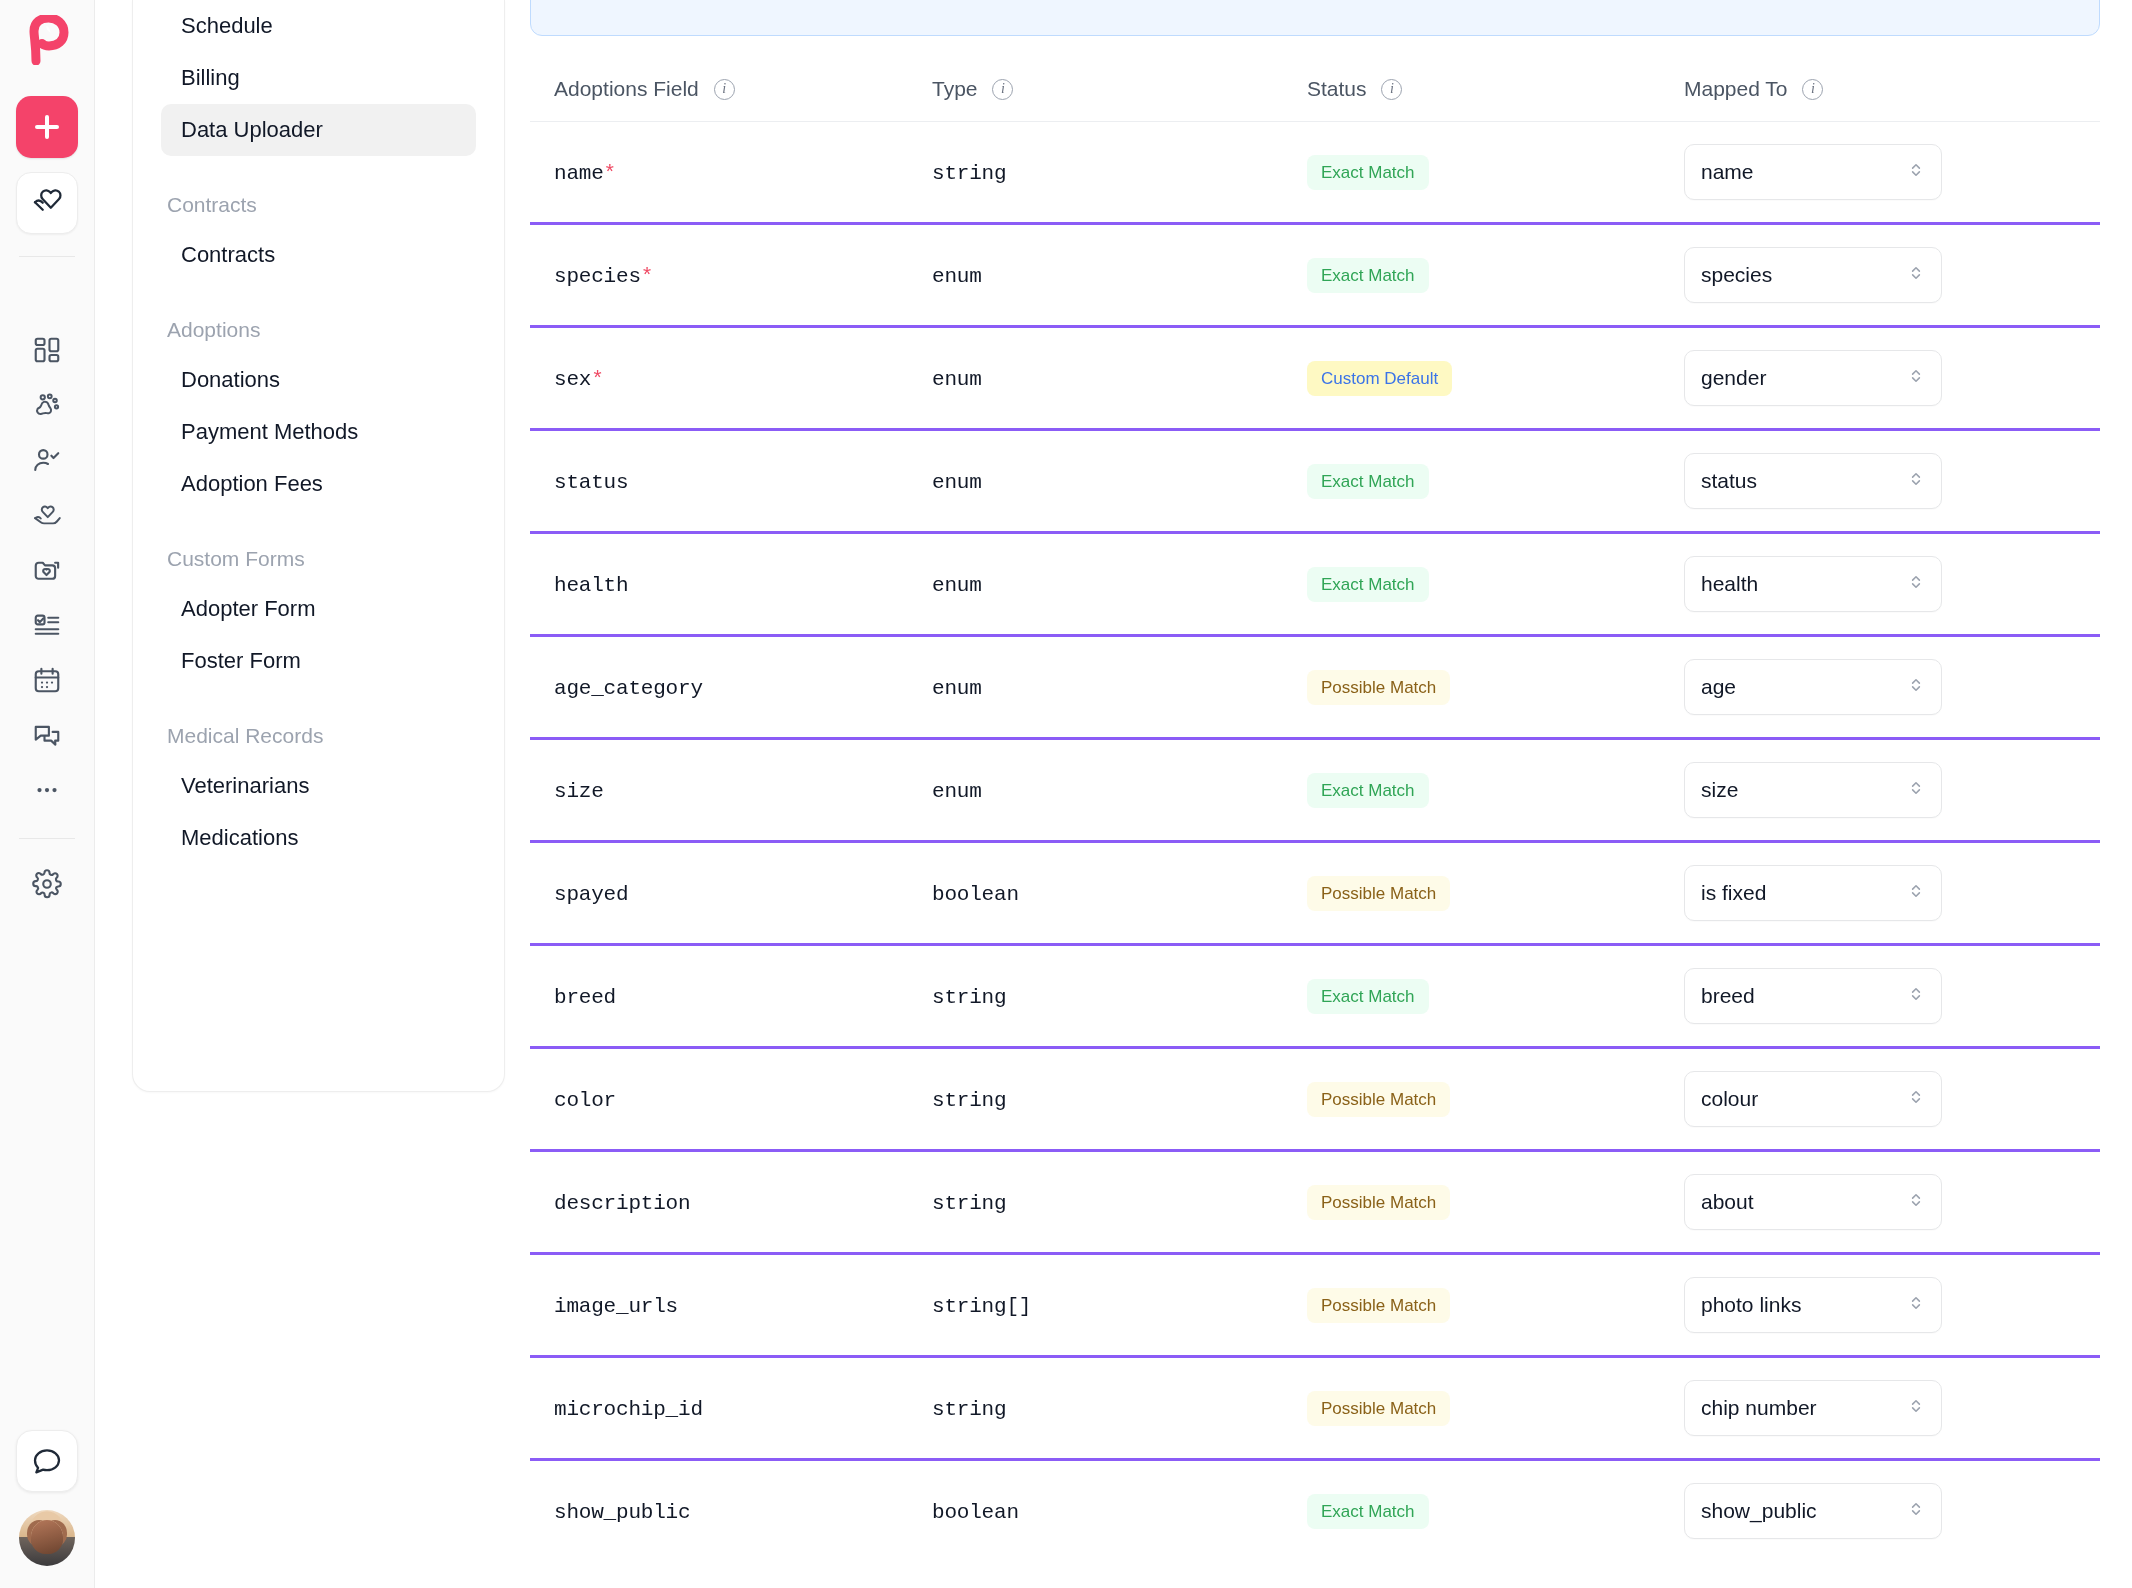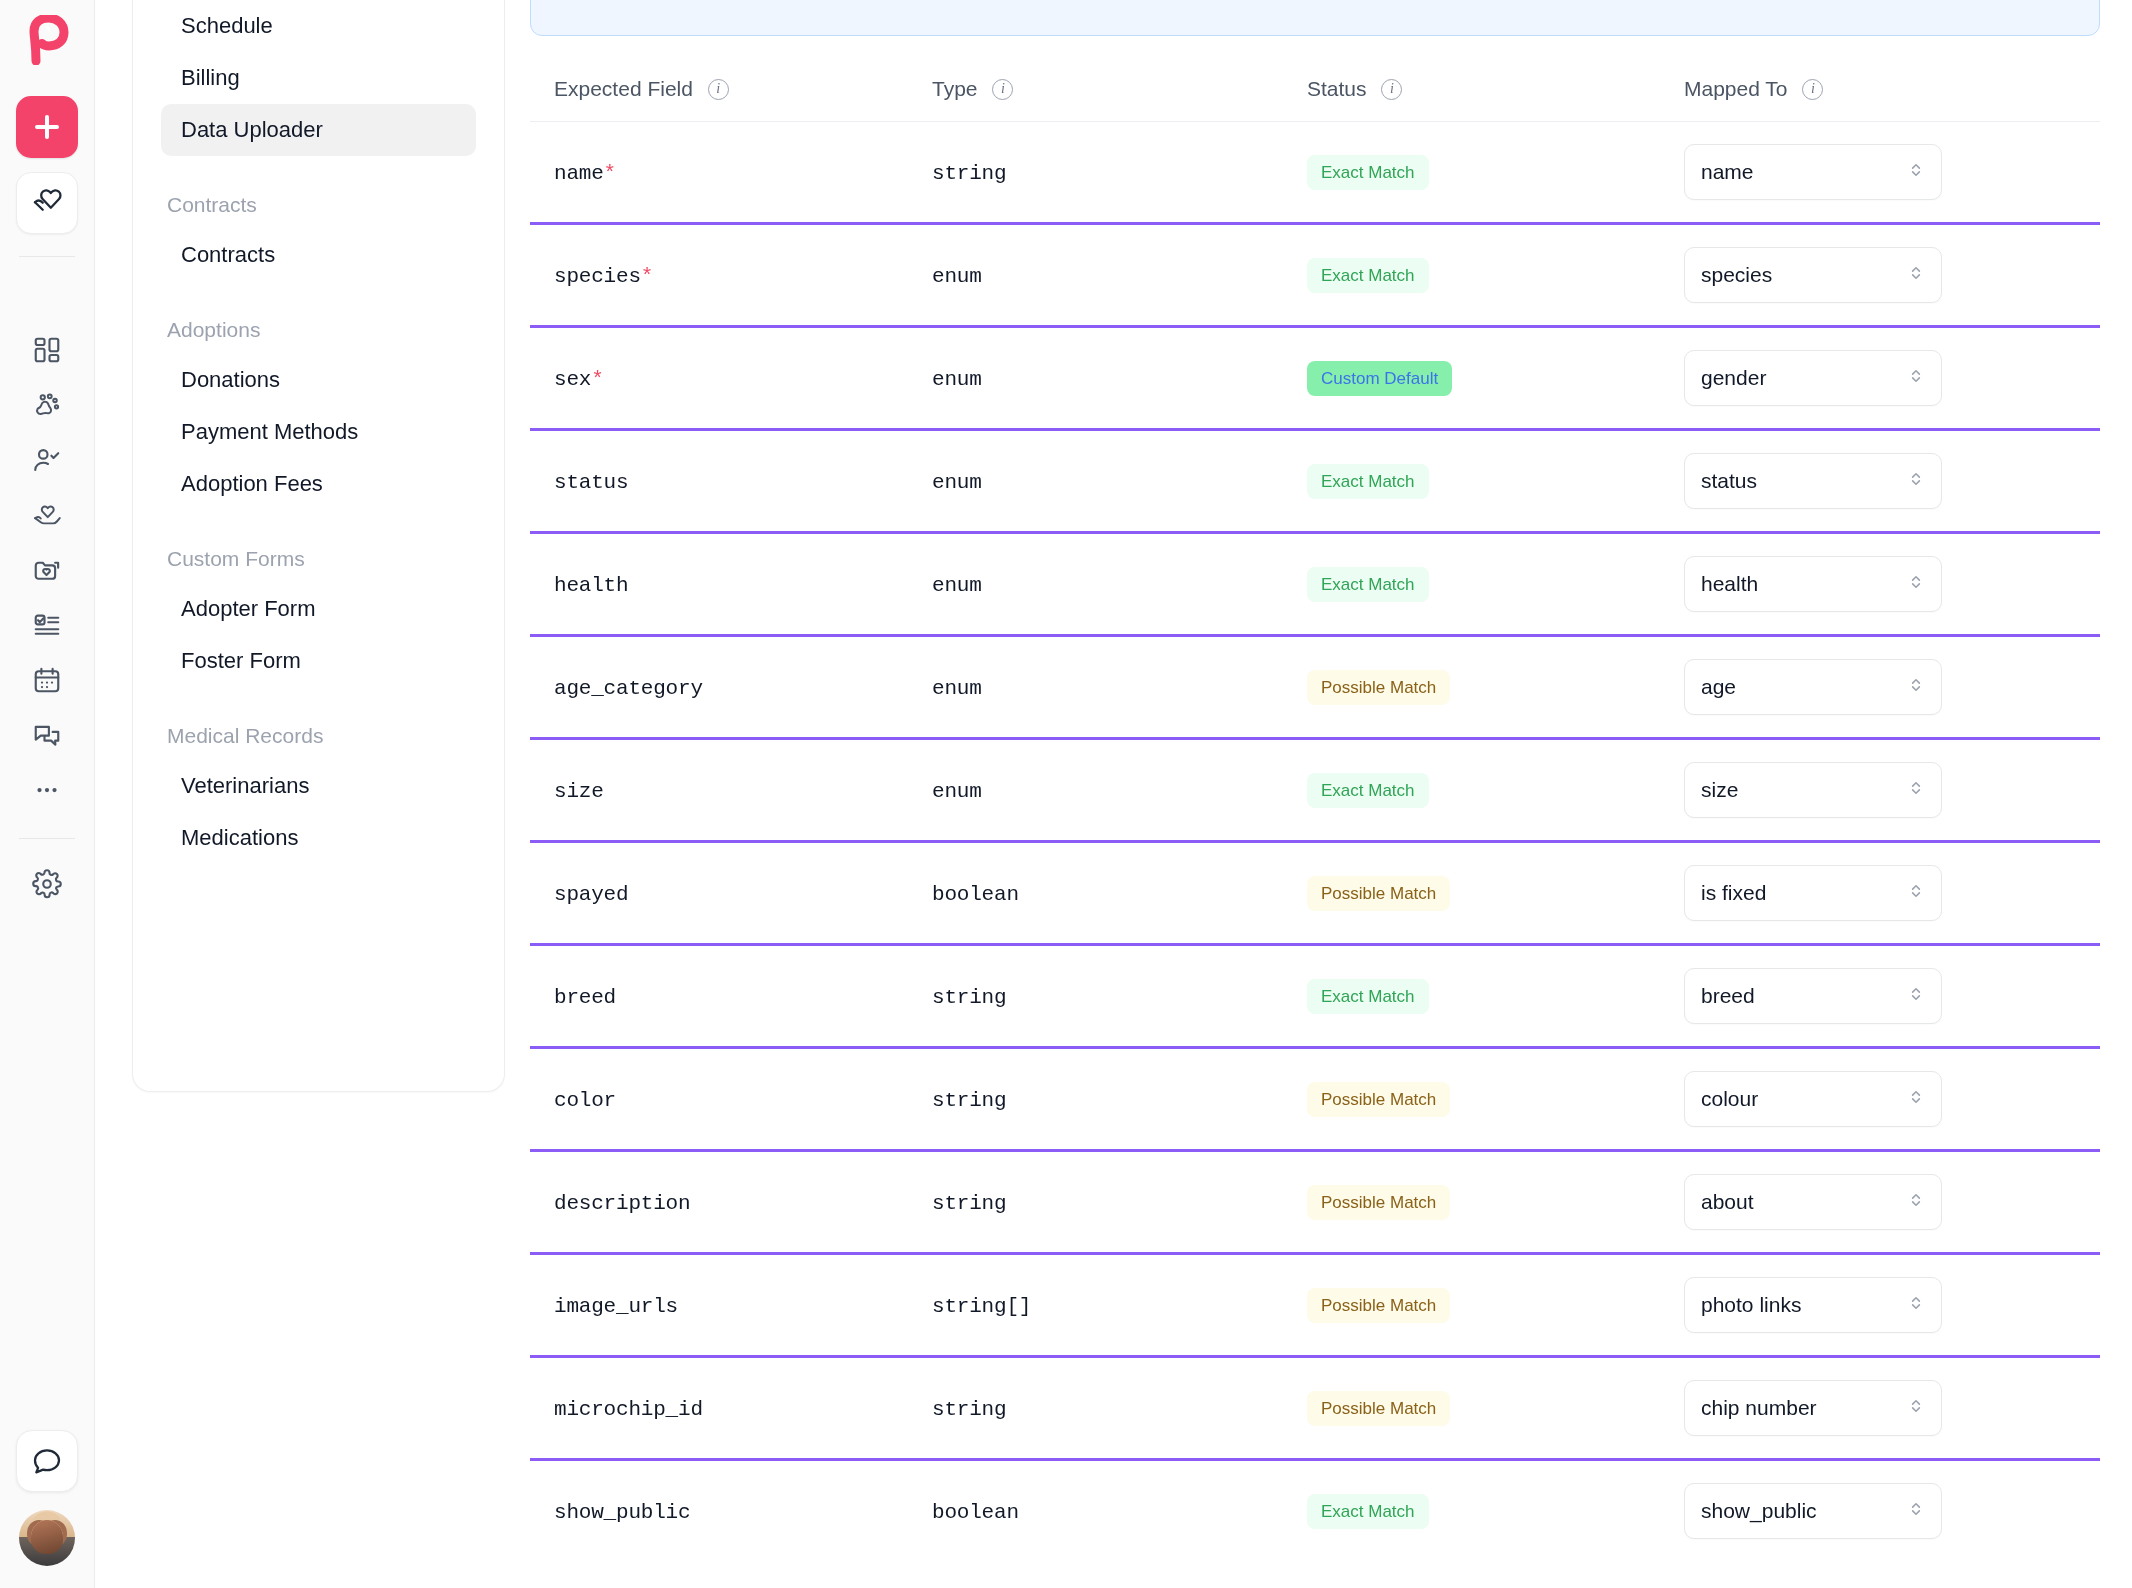--- a/index.html
+++ b/index.html
@@ -117,21 +117,21 @@
   table.map tr:last-child td{border-bottom:0;}
   .mono{font-family:"Liberation Mono",monospace;font-size:21px;color:#111827;letter-spacing:-.2px;}
   .req{color:#ef4a64;font-family:"Liberation Mono",monospace;}
 
   .badge{
     display:inline-block;padding:9px 14px;border-radius:8px;
     font-size:17px;line-height:1;white-space:nowrap;
   }
   .badge.exact{background:#ecfdf3;color:#30a556;}
   .badge.possible{background:#fefbe8;color:#8a6118;}
-  .badge.custom{background:#86efac;color:#3b74e8;}
+  .badge.custom{background:#fef9c3;color:#3b74e8;}
 
   .sel{
     position:relative;display:block;width:258px;height:56px;
     border:1px solid #e6e7e9;border-radius:10px;background:#fff;
     display:flex;align-items:center;padding:0 16px;
     font-size:21px;color:#111827;cursor:pointer;
     box-shadow:0 1px 1px rgba(0,0,0,.02);
   }
   .sel .chev{position:absolute;right:16px;top:50%;transform:translateY(-50%);color:#9ca3af;}
 
@@ -299,21 +299,21 @@
     <table class="map">
       <colgroup>
           <col class="c1">
           <col class="c2">
           <col class="c3">
           <col class="c4">
         </colgroup>
       <thead>
         <tr>
           <th>
-            <span class="lbl">Expected Field</span>
+            <span class="lbl">Adoptions Field</span>
             <span class="info-ico">i</span>
           </th>
           <th>
             <span class="lbl">Type</span>
             <span class="info-ico">i</span>
           </th>
           <th>
             <span class="lbl">Status</span>
             <span class="info-ico">i</span>
           </th>

